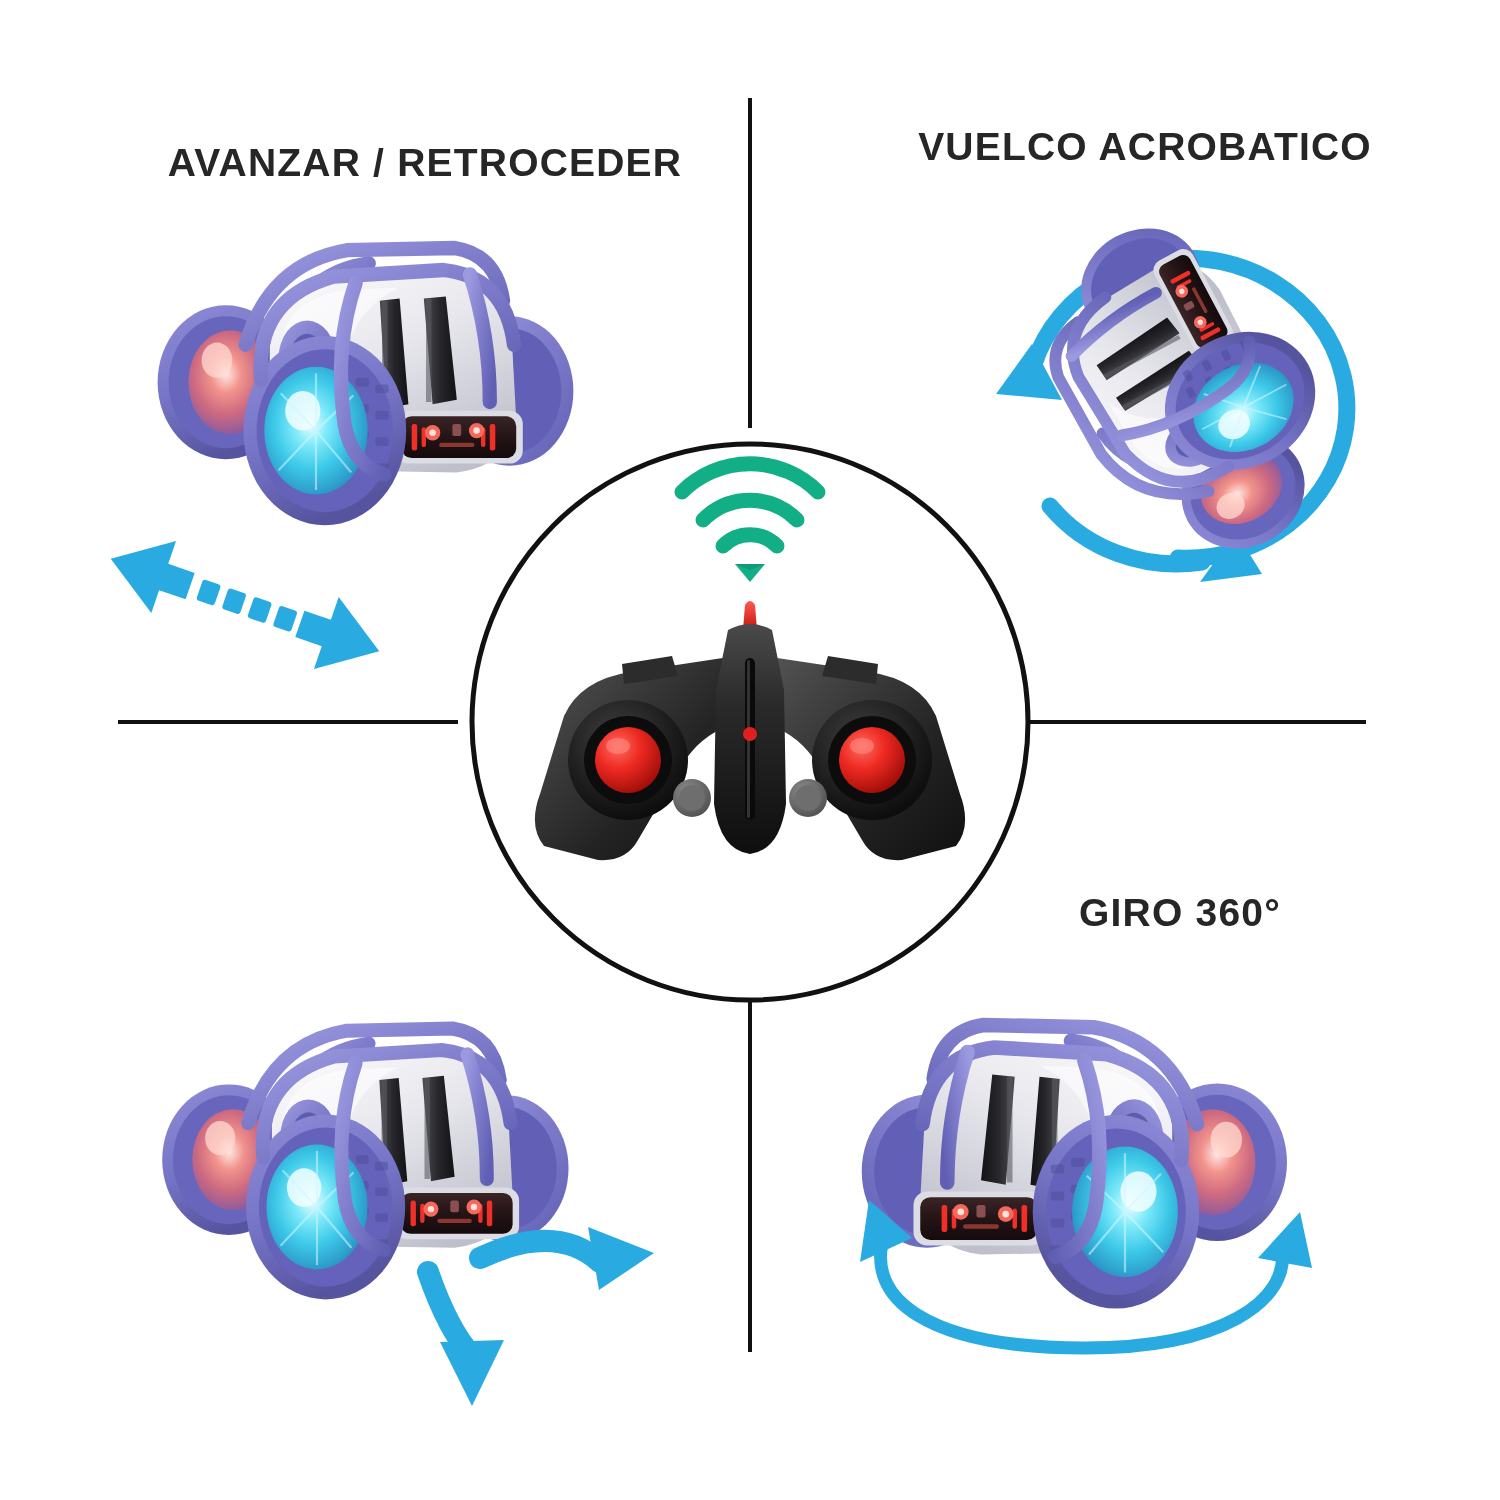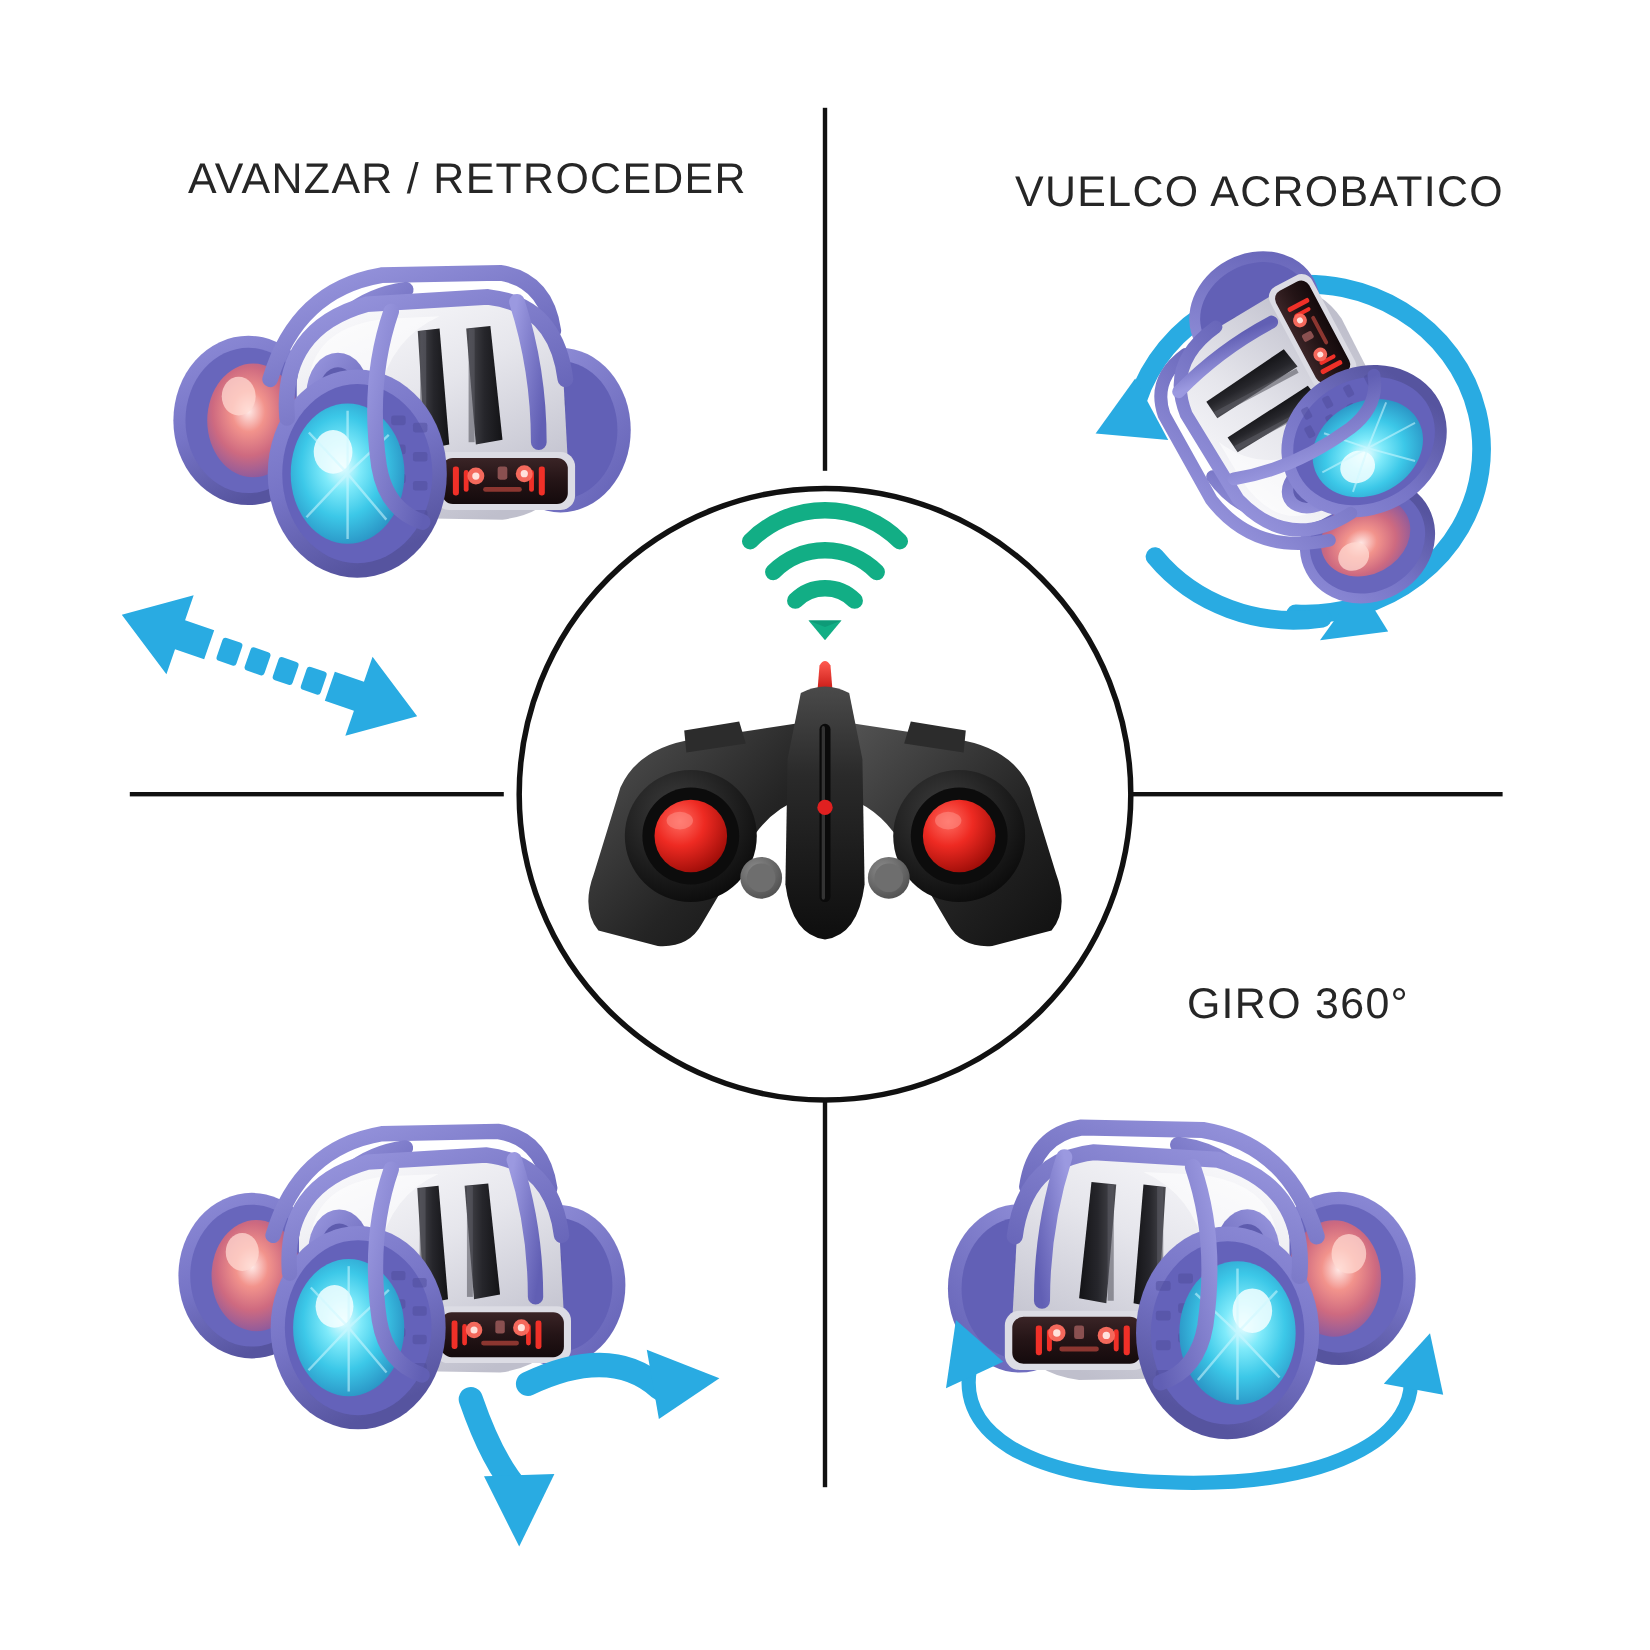--- a/index.html
+++ b/index.html
@@ -5,30 +5,30 @@
   html,body{margin:0;padding:0;background:#ffffff;}
   body{
     width:1500px;height:1500px;
     font-family:"Liberation Sans",sans-serif;
     overflow:hidden;position:relative;
   }
   #stage{position:absolute;inset:0;width:1500px;height:1500px;background:#fff;}
 
   .quad-label{
     position:absolute;
-    font-weight:normal;
+    font-weight:bold;
     color:#262626;
     letter-spacing:1.2px;
     text-align:center;
     line-height:1.18;
     white-space:pre-line;
     font-size:39px;
   }
   #label-forward{left:60px;top:140px;width:730px;}
-  #label-flip{left:800px;top:152px;width:690px;}
+  #label-flip{left:800px;top:124px;width:690px;}
   #label-turn{left:30px;top:880px;width:680px;}
   #label-spin{left:840px;top:890px;width:680px;}
 
   .divider{position:absolute;background:#111;}
 
   svg.layer{position:absolute;left:0;top:0;width:1500px;height:1500px;pointer-events:none;}
 
   .carbox{position:absolute;}
   .carsvg{display:block;width:100%;height:100%;overflow:visible;}
 </style>

